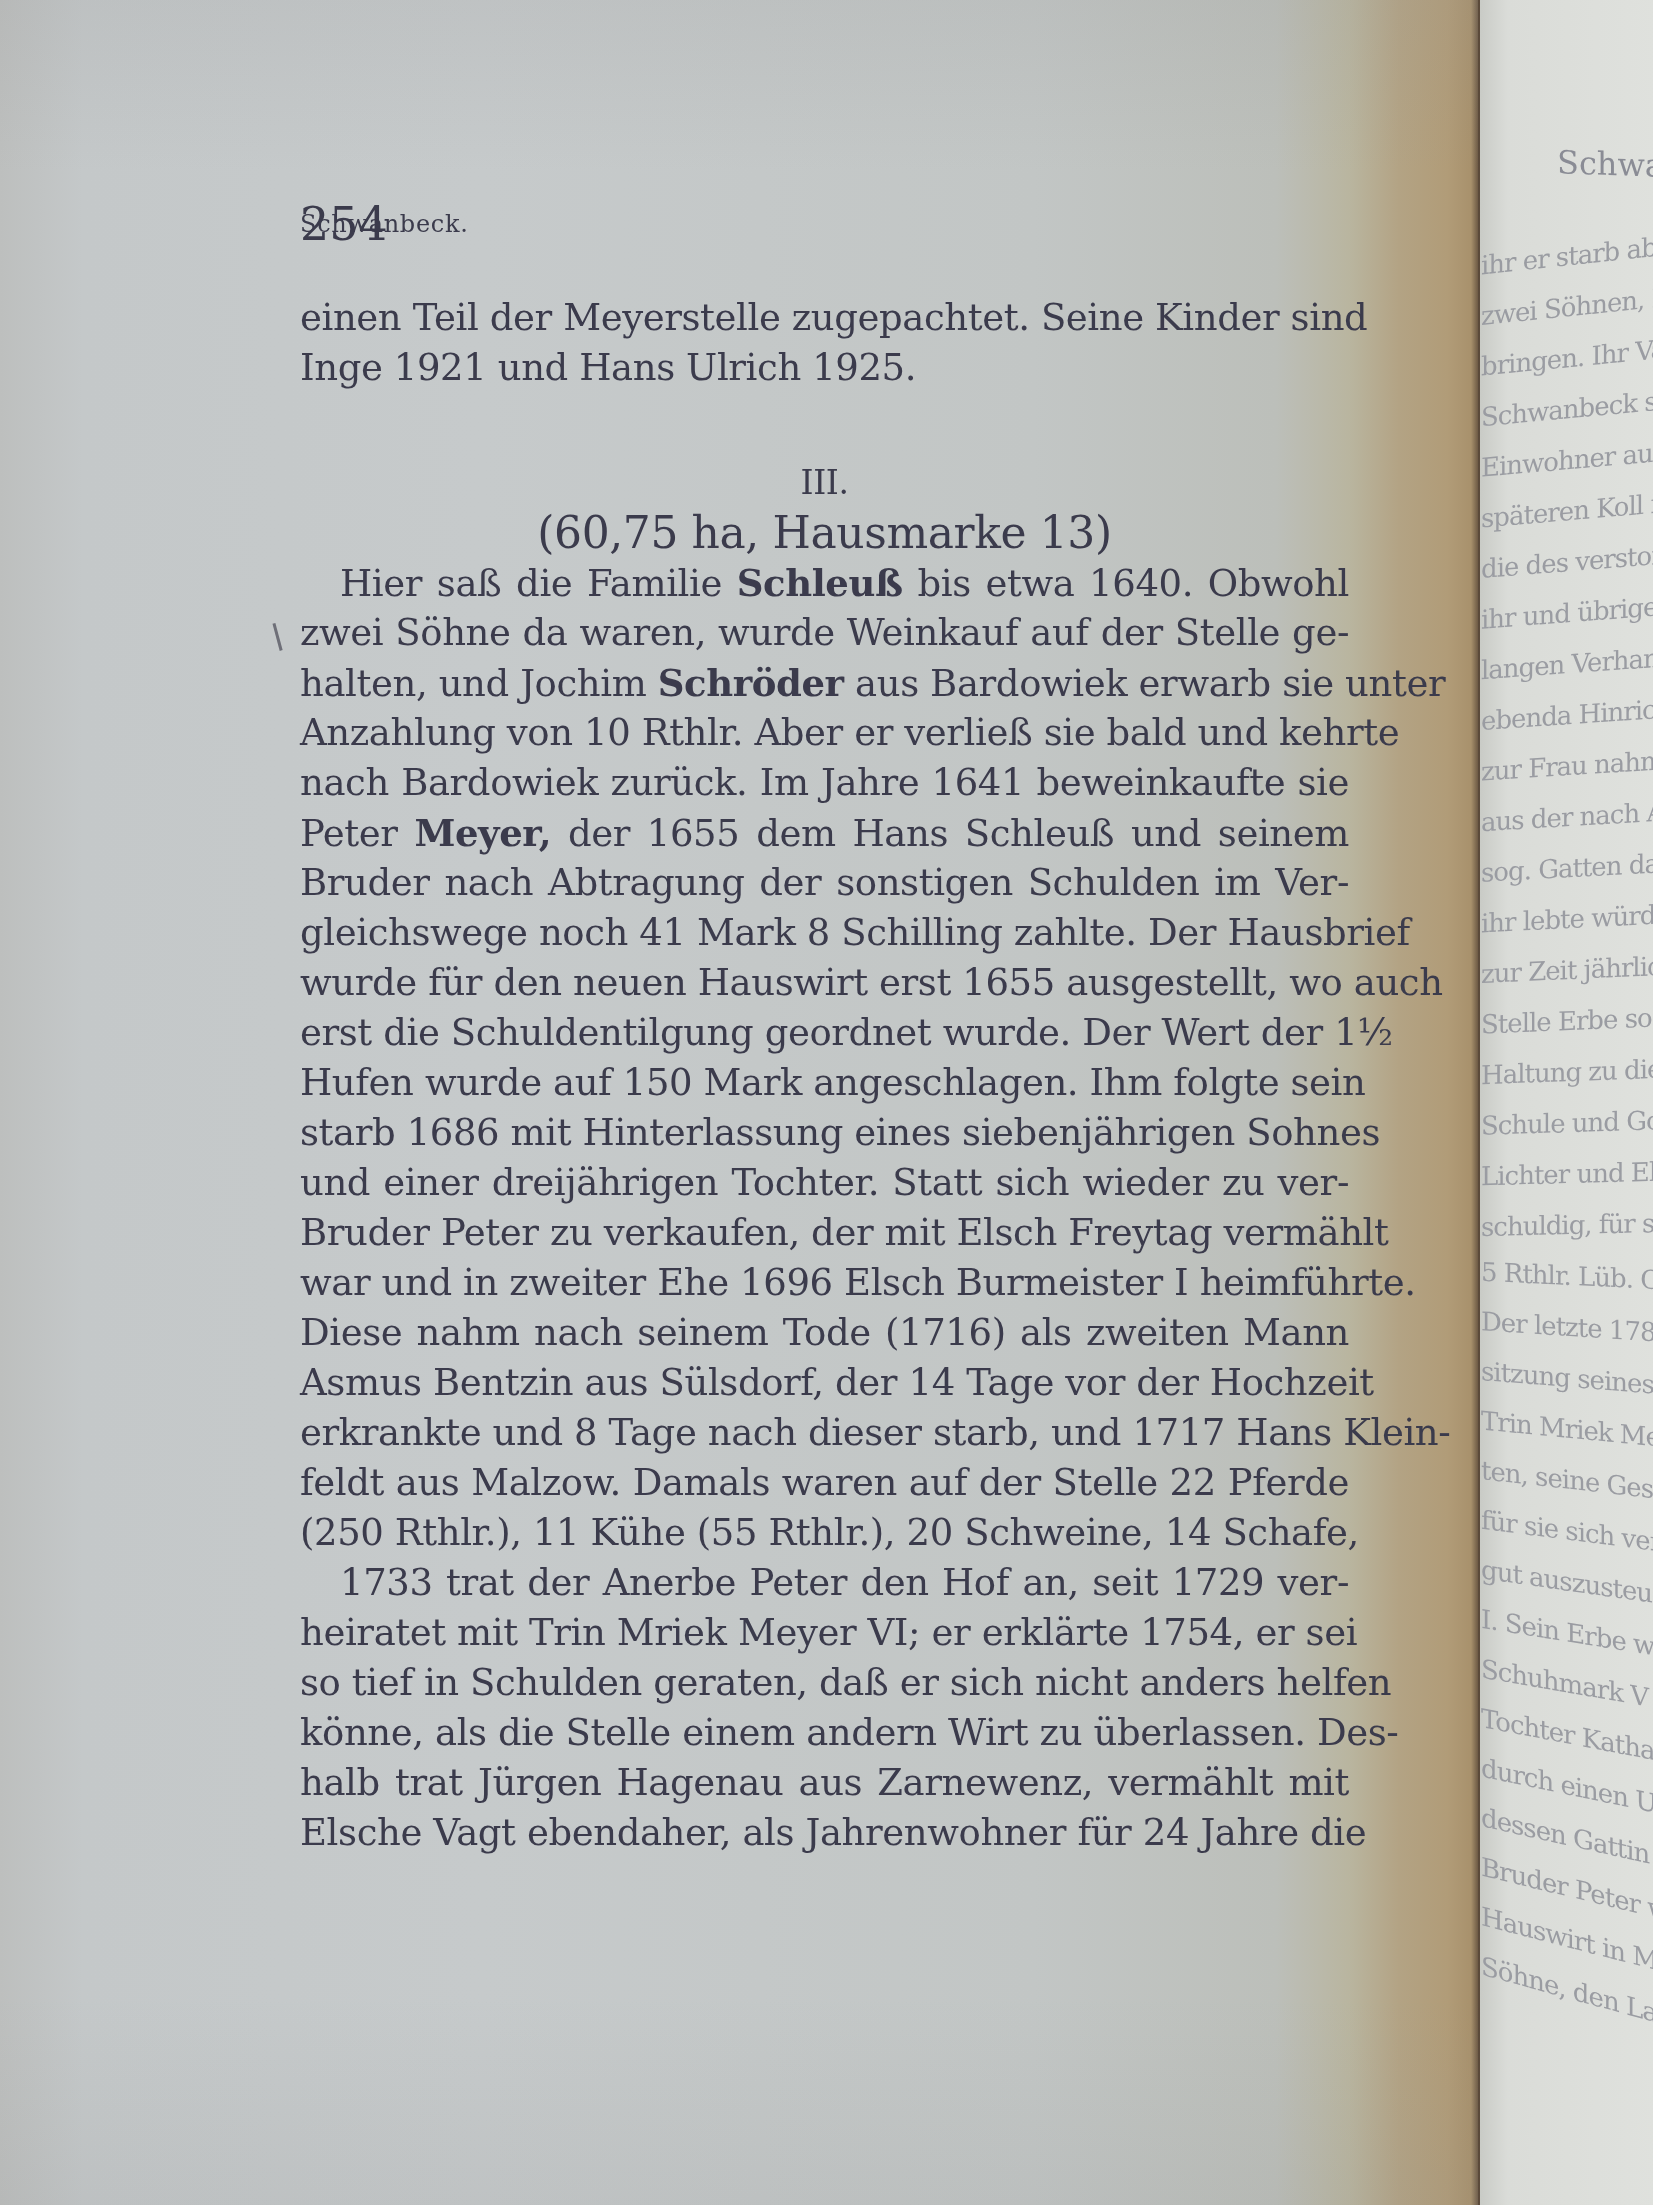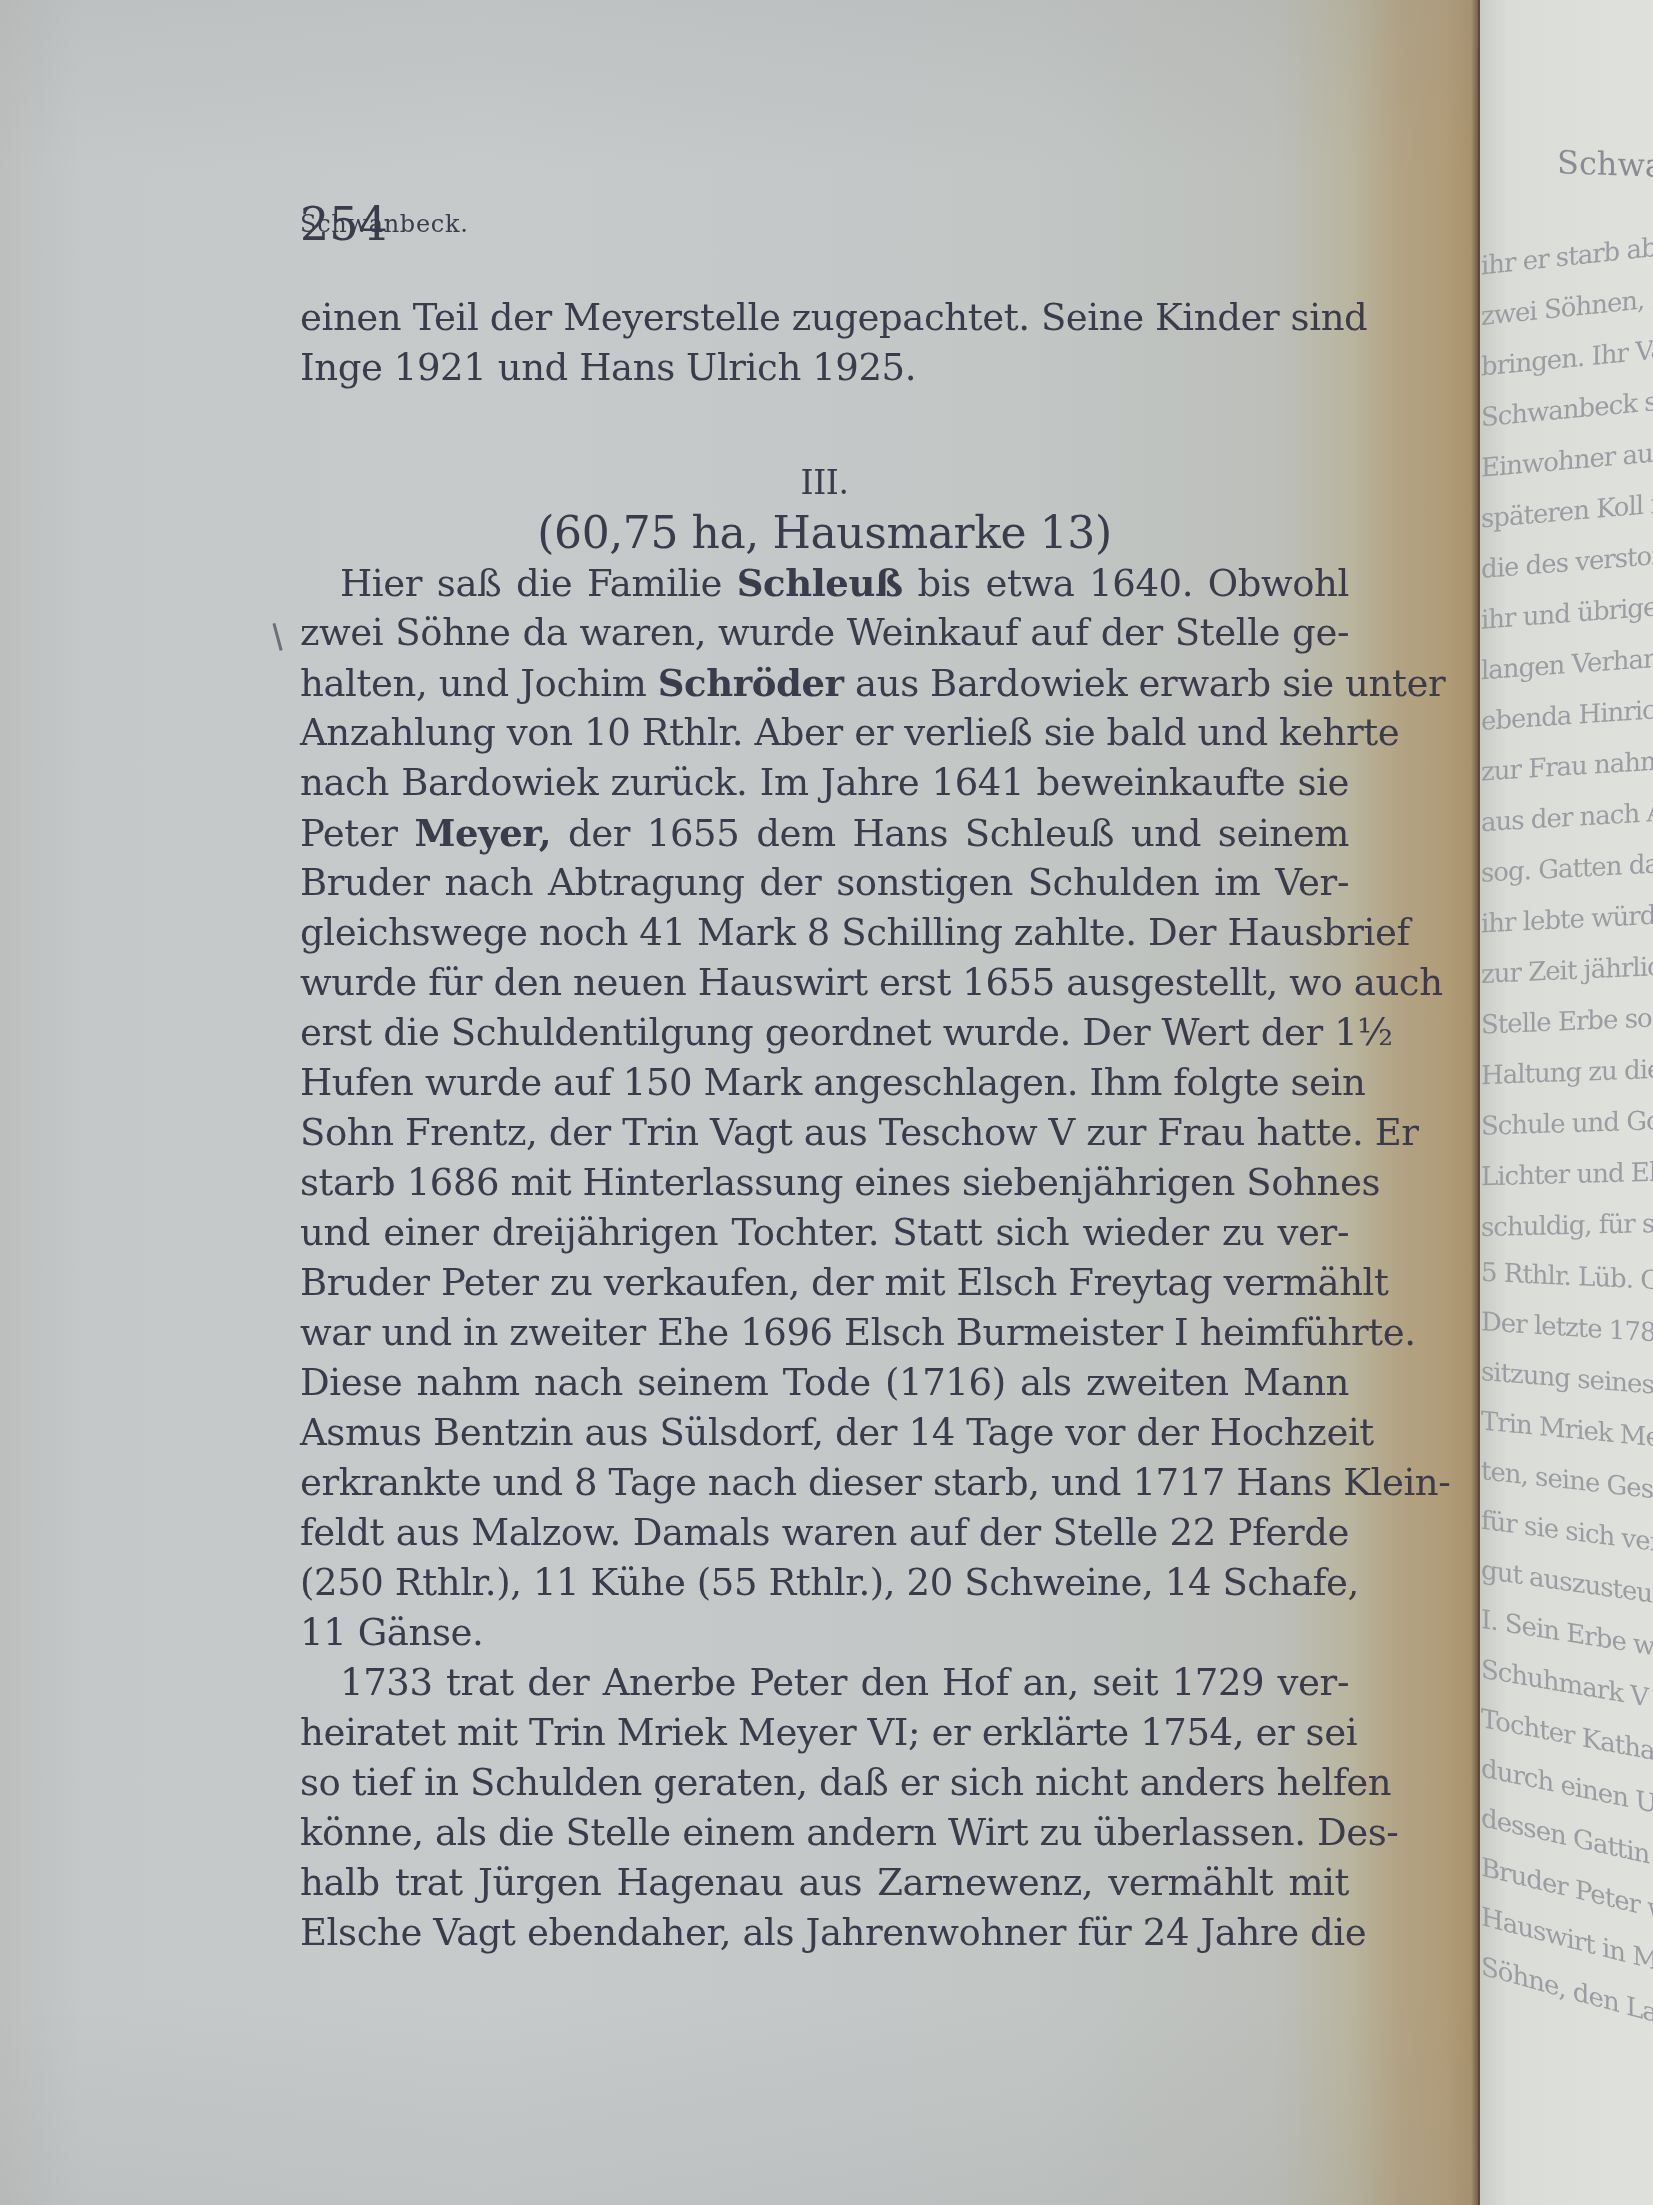--- a/index.html
+++ b/index.html
@@ -98,31 +98,29 @@
       <div class="line">zwei Söhne da waren, wurde Weinkauf auf der Stelle ge-</div>
       <div class="line">halten, und Jochim <span class="bold">Schröder</span> aus Bardowiek erwarb sie unter</div>
       <div class="line">Anzahlung von 10 Rthlr.  Aber er verließ sie bald und kehrte</div>
       <div class="line">nach Bardowiek zurück.  Im Jahre 1641 beweinkaufte sie</div>
       <div class="line">Peter <span class="bold">Meyer,</span> der 1655 dem Hans Schleuß und seinem</div>
       <div class="line">Bruder nach Abtragung der sonstigen Schulden im Ver-</div>
       <div class="line">gleichswege noch 41 Mark 8 Schilling zahlte.  Der Hausbrief</div>
       <div class="line">wurde für den neuen Hauswirt erst 1655 ausgestellt, wo auch</div>
       <div class="line">erst die Schuldentilgung geordnet wurde.  Der Wert der 1½</div>
       <div class="line">Hufen wurde auf 150 Mark angeschlagen.  Ihm folgte sein</div>
-      <div class="line">Sohn Frentz, der Trin Vagt aus Teschow V zur Frau hatte.  Er</div>
       <div class="line">starb 1686 mit Hinterlassung eines siebenjährigen Sohnes</div>
       <div class="line">und einer dreijährigen Tochter.  Statt sich wieder zu ver-</div>
       <div class="line">Bruder Peter zu verkaufen, der mit Elsch Freytag vermählt</div>
       <div class="line">war und in zweiter Ehe 1696 Elsch Burmeister I heimführte.</div>
       <div class="line">Diese nahm nach seinem Tode (1716) als zweiten Mann</div>
       <div class="line">Asmus Bentzin aus Sülsdorf, der 14 Tage vor der Hochzeit</div>
       <div class="line">erkrankte und 8 Tage nach dieser starb, und 1717 Hans Klein-</div>
       <div class="line">feldt aus Malzow.  Damals waren auf der Stelle 22 Pferde</div>
       <div class="line">(250 Rthlr.), 11 Kühe (55 Rthlr.), 20 Schweine, 14 Schafe,</div>
-      <div class="line last">11 Gänse.</div>
     </div>
   <div id="para2">
       <div class="line indent">1733 trat der Anerbe Peter den Hof an, seit 1729 ver-</div>
       <div class="line">heiratet mit Trin Mriek Meyer VI; er erklärte 1754, er sei</div>
       <div class="line">so tief in Schulden geraten, daß er sich nicht anders helfen</div>
       <div class="line">könne, als die Stelle einem andern Wirt zu überlassen.  Des-</div>
       <div class="line">halb trat Jürgen Hagenau aus Zarnewenz, vermählt mit</div>
       <div class="line">Elsche Vagt ebendaher, als Jahrenwohner für 24 Jahre die</div>
     </div>
 </div>

